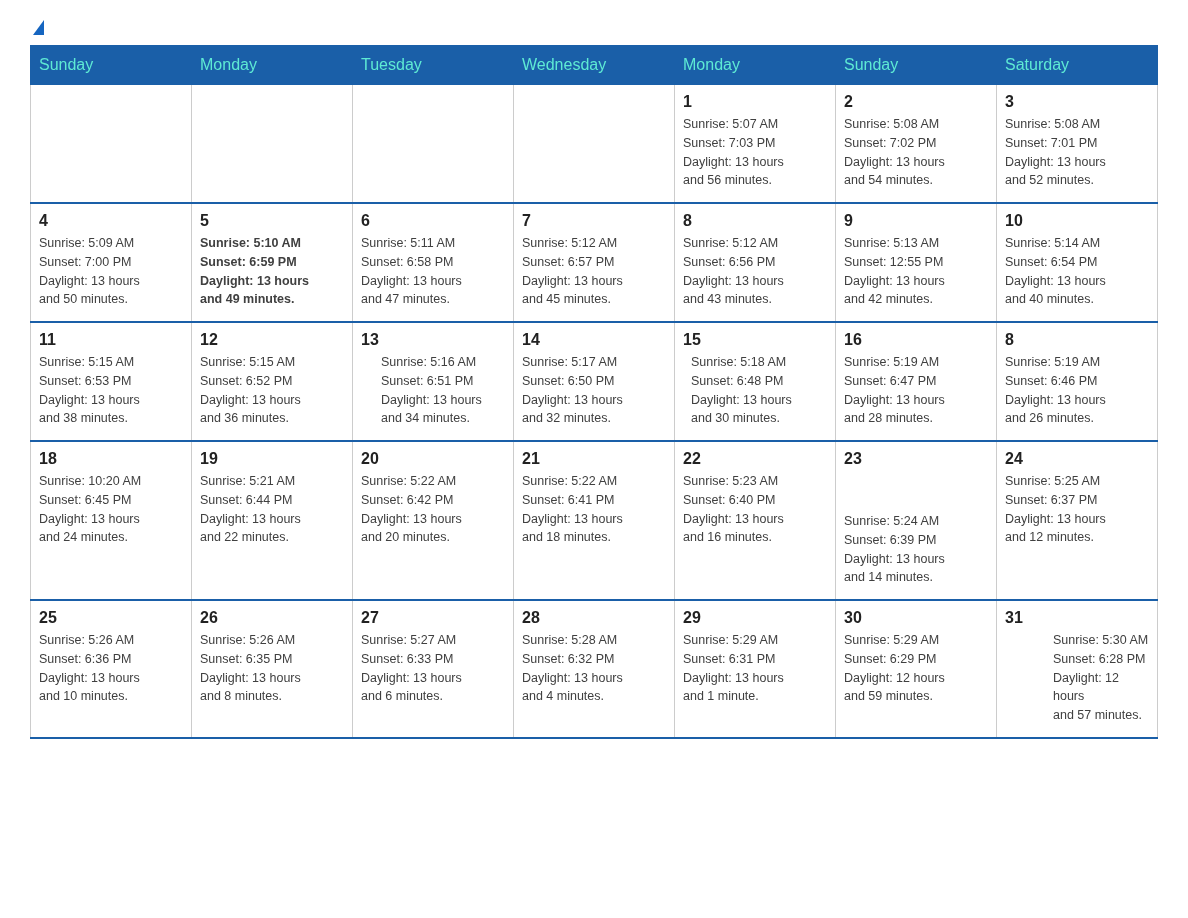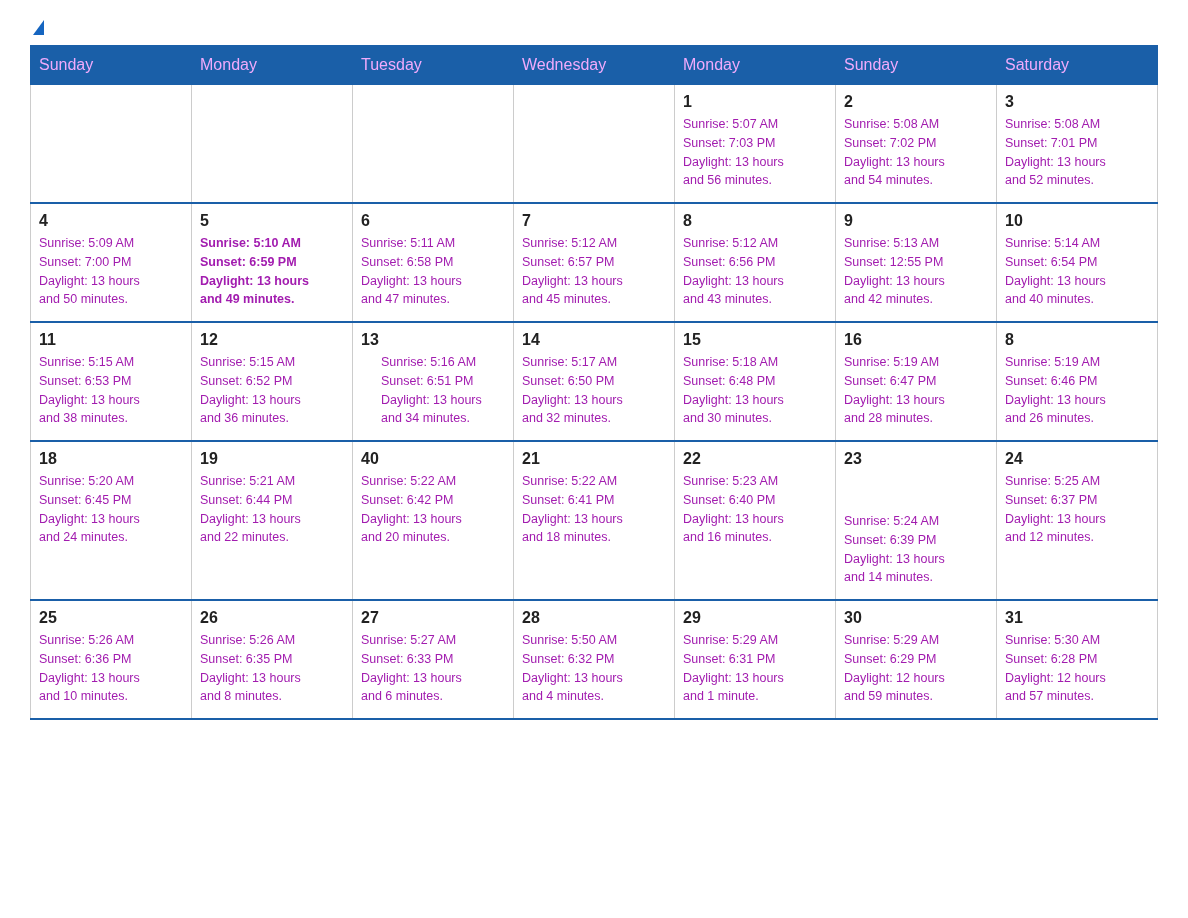--- a/index.html
+++ b/index.html
@@ -37,21 +37,21 @@
     }
     table {
       width: 100%;
       border-collapse: collapse;
       margin-top: 8px;
     }
     thead tr {
       background-color: #1a5fa8;
     }
     thead th {
-      color: #f0abfc;
+      color: #5eead4;
       padding: 10px 8px;
       text-align: left;
       font-size: 16px;
       font-weight: normal;
       border: 1px solid #1a5fa8;
     }
     tbody tr {
       border-bottom: 2px solid #1a5fa8;
     }
     tbody td {
@@ -68,21 +68,21 @@
     .day-number {
       font-size: 16px;
       font-weight: bold;
       color: #222;
       display: block;
       margin-bottom: 4px;
     }
     .day-info {
       font-size: 12.5px;
       line-height: 1.5;
-      color: #a21caf;
+      color: #404040;
     }
     .logo-row {
       display: flex;
       flex-direction: row;
       align-items: flex-end;
     }
     .logo-text-general {
       font-size: 28px;
       font-weight: bold;
       color: #222;
@@ -227,21 +227,21 @@
         </td>
         <td>
           <span class="day-number">14</span>
           <div class="day-info" style="white-space: pre-line;">Sunrise: 5:17 AM
 Sunset: 6:50 PM
 Daylight: 13 hours
 and 32 minutes.</div>
         </td>
         <td>
           <span class="day-number">15</span>
-          <div class="day-info" style="white-space: pre-line;">Sunrise: 5:18 AM
+          <div class="day-info" style="white-space: pre-line; margin-left: 8px;">Sunrise: 5:18 AM
 Sunset: 6:48 PM
 Daylight: 13 hours
 and 30 minutes.</div>
         </td>
         <td>
           <span class="day-number">16</span>
           <div class="day-info" style="white-space: pre-line;">Sunrise: 5:19 AM
 Sunset: 6:47 PM
 Daylight: 13 hours
 and 28 minutes.</div>
@@ -250,34 +250,34 @@
           <span class="day-number">8</span>
           <div class="day-info" style="white-space: pre-line;">Sunrise: 5:19 AM
 Sunset: 6:46 PM
 Daylight: 13 hours
 and 26 minutes.</div>
         </td>
       </tr>
       <tr>
         <td>
           <span class="day-number">18</span>
-          <div class="day-info" style="white-space: pre-line;">Sunrise: 5:20 AM
+          <div class="day-info" style="white-space: pre-line;">Sunrise: 10:20 AM
 Sunset: 6:45 PM
 Daylight: 13 hours
 and 24 minutes.</div>
         </td>
         <td>
           <span class="day-number">19</span>
           <div class="day-info" style="white-space: pre-line;">Sunrise: 5:21 AM
 Sunset: 6:44 PM
 Daylight: 13 hours
 and 22 minutes.</div>
         </td>
         <td>
-          <span class="day-number">40</span>
+          <span class="day-number">20</span>
           <div class="day-info" style="white-space: pre-line;">Sunrise: 5:22 AM
 Sunset: 6:42 PM
 Daylight: 13 hours
 and 20 minutes.</div>
         </td>
         <td>
           <span class="day-number">21</span>
           <div class="day-info" style="white-space: pre-line;">Sunrise: 5:22 AM
 Sunset: 6:41 PM
 Daylight: 13 hours
@@ -322,41 +322,41 @@
         </td>
         <td>
           <span class="day-number">27</span>
           <div class="day-info" style="white-space: pre-line;">Sunrise: 5:27 AM
 Sunset: 6:33 PM
 Daylight: 13 hours
 and 6 minutes.</div>
         </td>
         <td>
           <span class="day-number">28</span>
-          <div class="day-info" style="white-space: pre-line;">Sunrise: 5:50 AM
+          <div class="day-info" style="white-space: pre-line;">Sunrise: 5:28 AM
 Sunset: 6:32 PM
 Daylight: 13 hours
 and 4 minutes.</div>
         </td>
         <td>
           <span class="day-number">29</span>
           <div class="day-info" style="white-space: pre-line;">Sunrise: 5:29 AM
 Sunset: 6:31 PM
 Daylight: 13 hours
 and 1 minute.</div>
         </td>
         <td>
           <span class="day-number">30</span>
           <div class="day-info" style="white-space: pre-line;">Sunrise: 5:29 AM
 Sunset: 6:29 PM
 Daylight: 12 hours
 and 59 minutes.</div>
         </td>
         <td>
           <span class="day-number">31</span>
-          <div class="day-info" style="white-space: pre-line;">Sunrise: 5:30 AM
+          <div class="day-info" style="white-space: pre-line; margin-left: 48px;">Sunrise: 5:30 AM
 Sunset: 6:28 PM
 Daylight: 12 hours
 and 57 minutes.</div>
         </td>
       </tr>
     </tbody>
 </table>
 
 </body></html>

